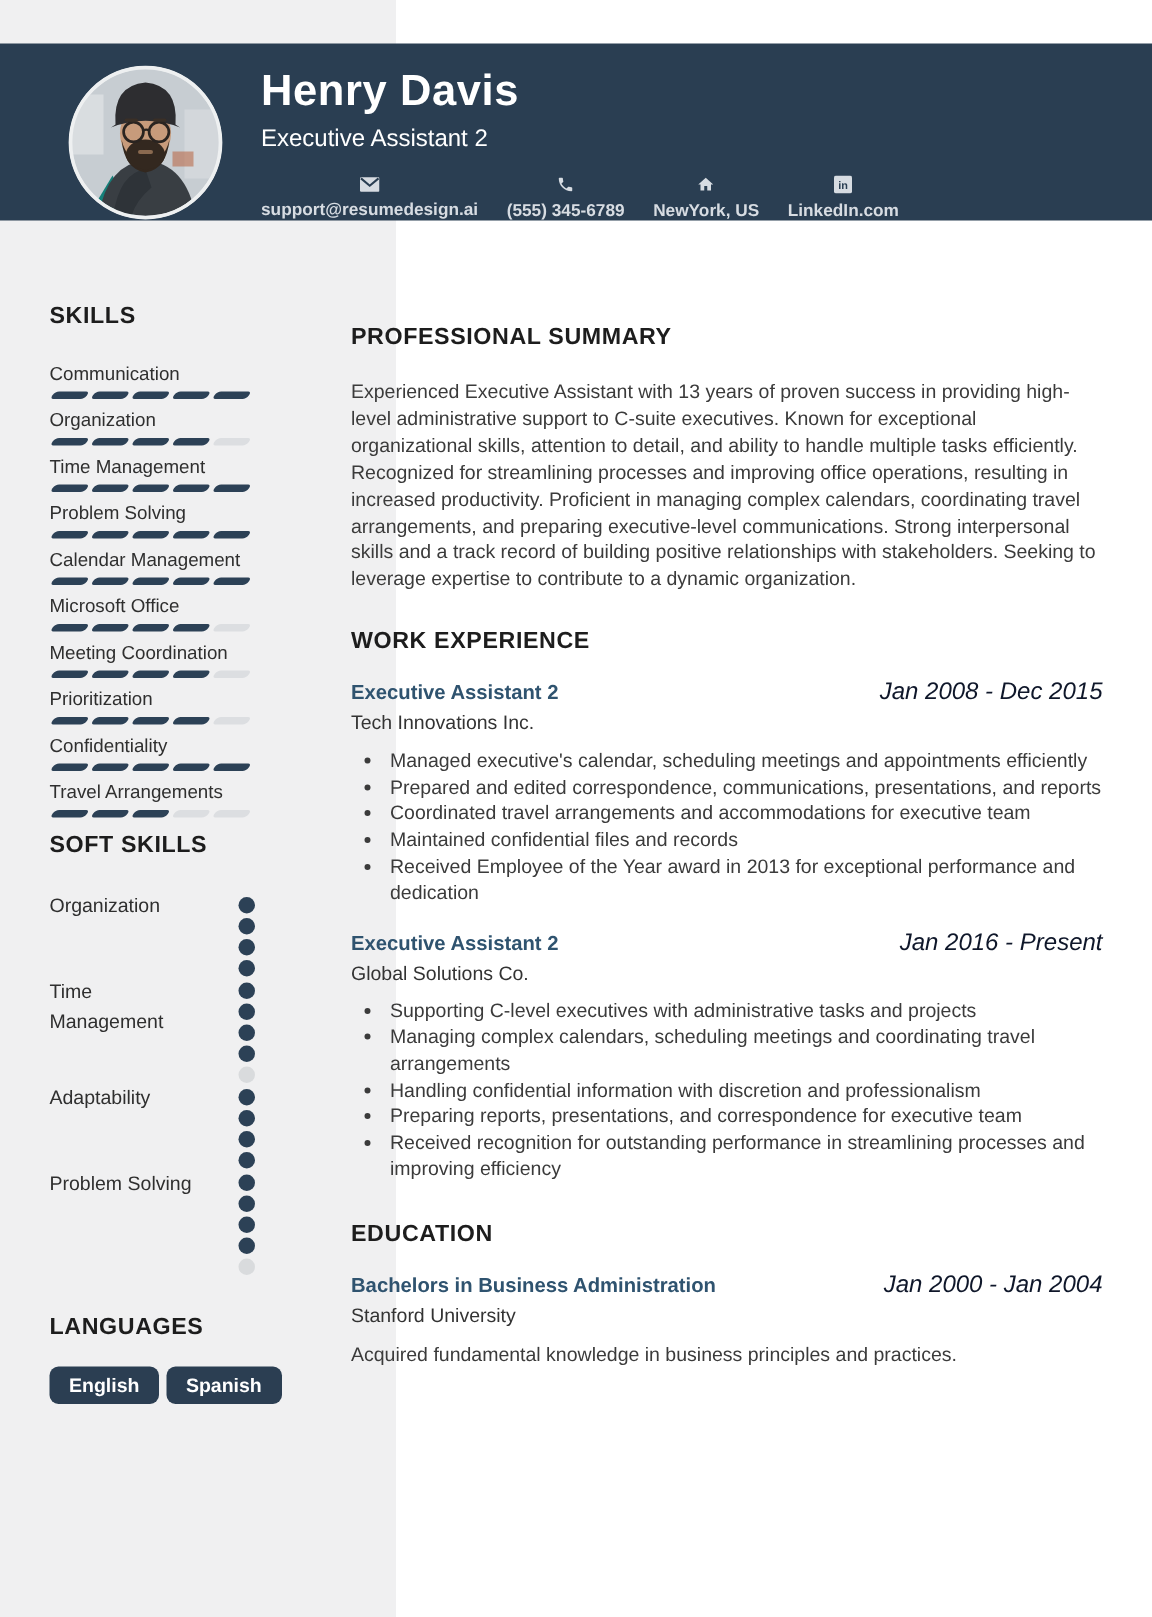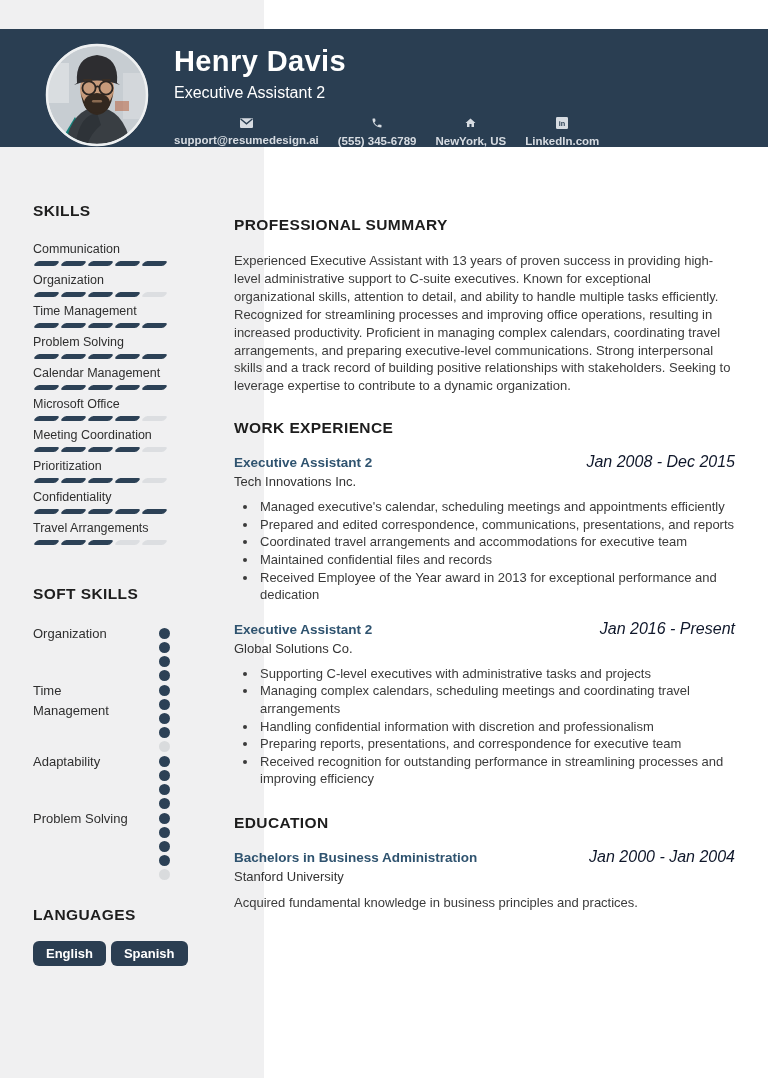--- a/index.html
+++ b/index.html
@@ -24,21 +24,21 @@
   .main{flex:1;box-sizing:border-box;padding:44px 33px 0 26px;}
   .section-title{font-size:15.5px;font-weight:bold;color:var(--heading-color,#1d1d1d);letter-spacing:.4px;margin:0;}
   
   .skills-list{margin-top:21px;}
   .skill{margin-bottom:6px;}
   .skill-label{font-size:12.5px;color:#2f2f2f;line-height:16px;}
   .bar{display:flex;gap:4px;margin-top:4px;margin-bottom:6px;height:5px;padding:0 2px;}
   .seg{flex:1;height:5px;border-radius:2.5px;transform:skewX(-38deg);background:var(--bar-empty,#dcdee1);}
   .seg.filled{background:var(--bar-fill,#2c4156);}
   
-  .soft-block{margin-top:40px;}
+  .soft-block{margin-top:10px;}
   .soft-list{margin-top:21px;}
   .soft-row{display:flex;font-size:13px;color:#2f2f2f;}
   .soft-label{width:104px;line-height:20px;flex:0 0 auto;}
   .dots{width:56px;margin-left:22px;display:flex;flex-wrap:wrap;gap:3px 3.5px;padding-top:4px;align-content:flex-start;}
   .dot{width:11px;height:11px;border-radius:50%;background:var(--dot-fill,#2c4156);flex:0 0 auto;}
   .dot.empty{background:var(--dot-empty,#d9dbdd);}
   
   .lang-block{margin-top:26px;}
   .pills{display:flex;gap:5px;margin-top:17px;}
   .pill{background:var(--pill-bg,#2b3e52);color:#ffffff;font-size:13px;font-weight:bold;padding:5px 13px;border-radius:6px;line-height:15px;}

